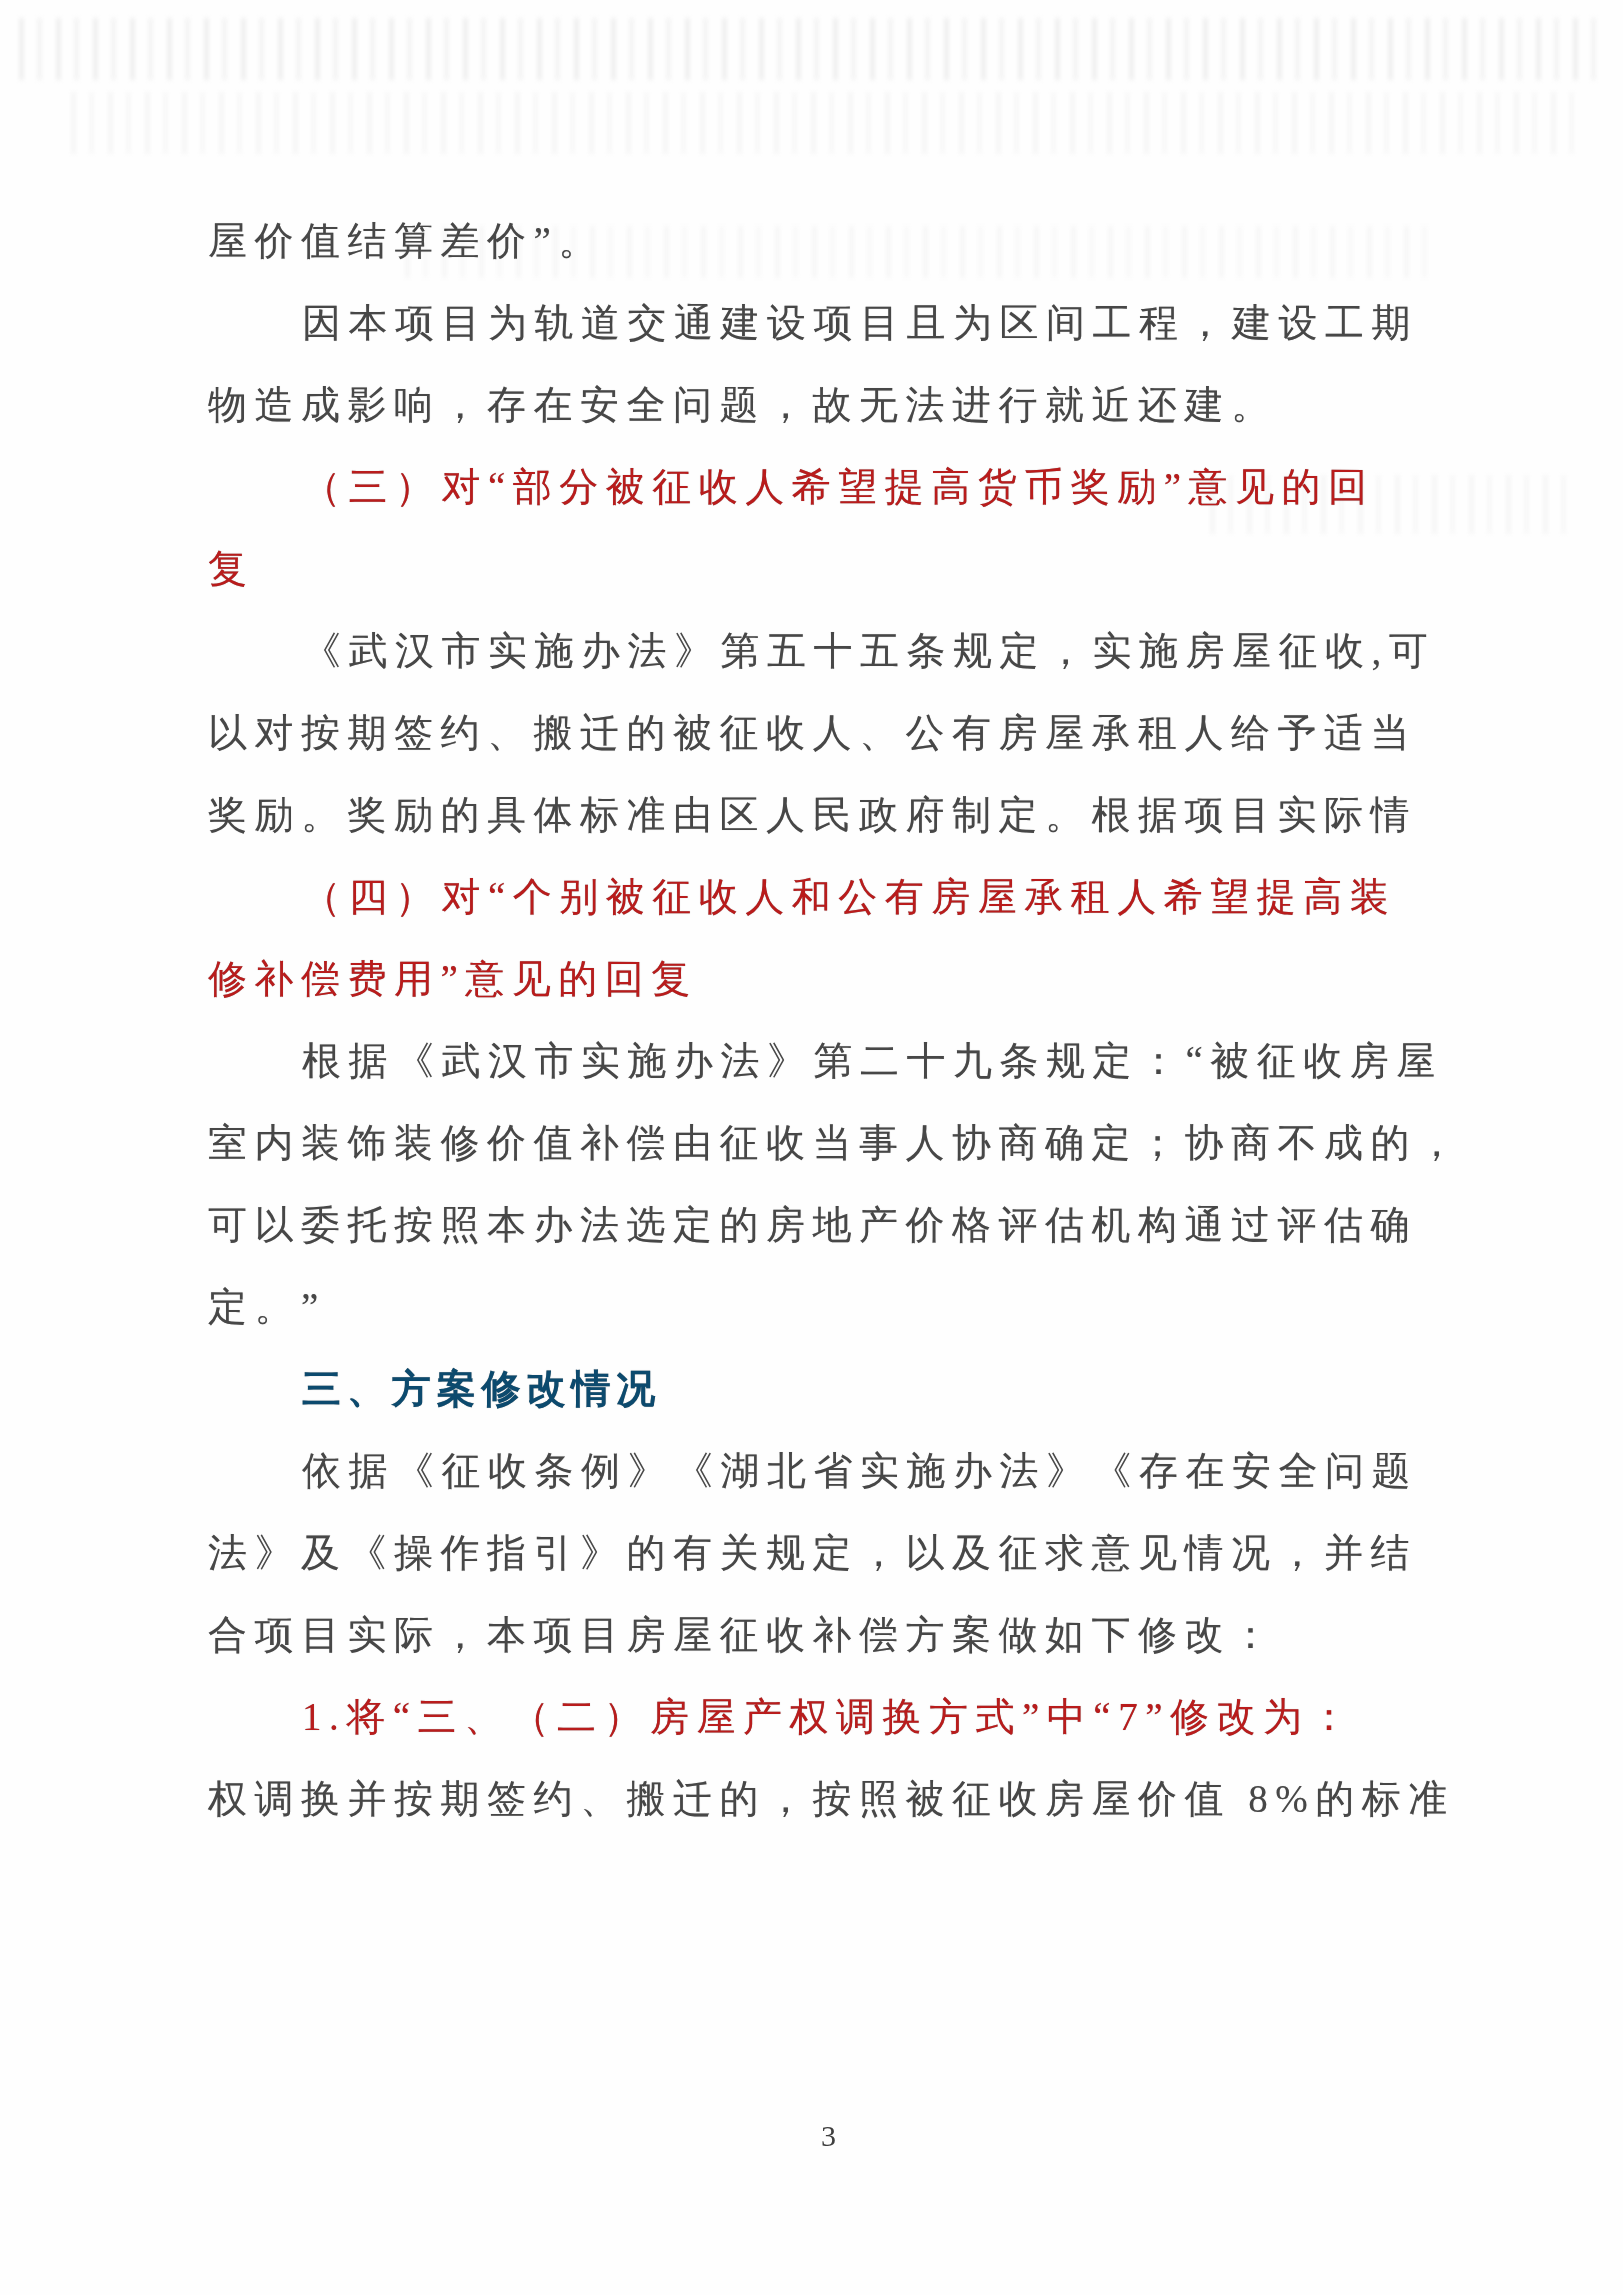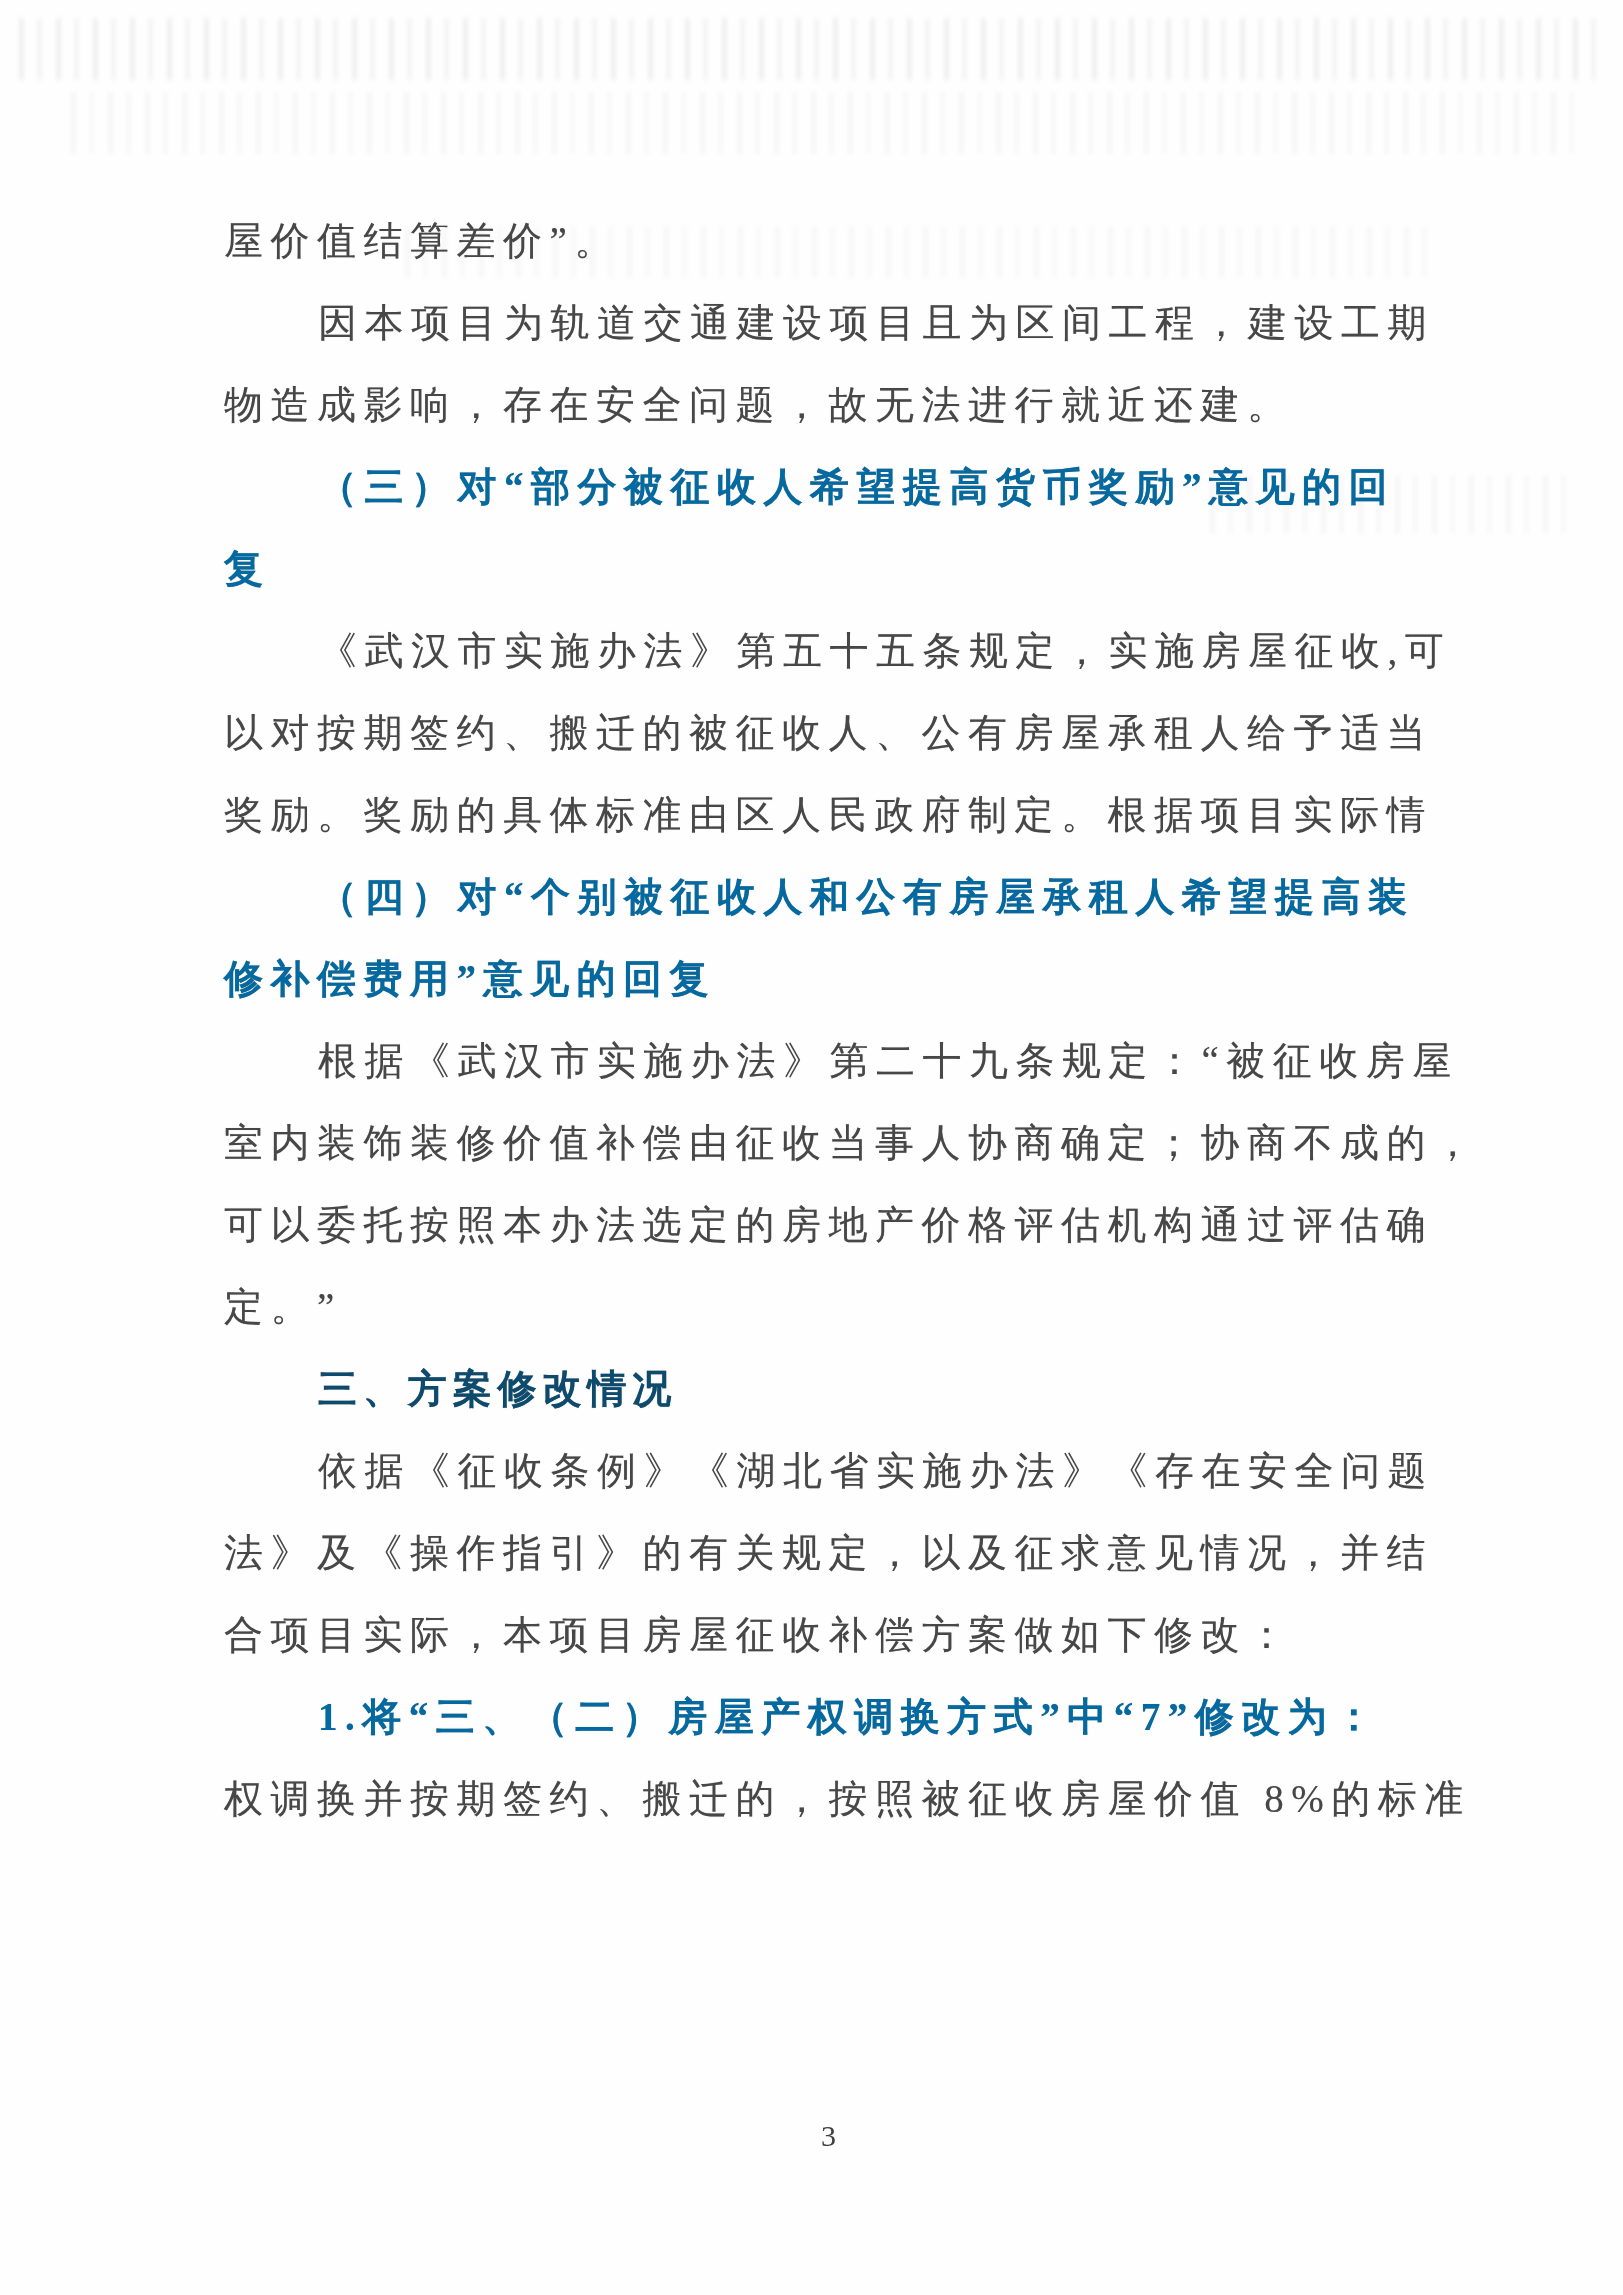--- a/index.html
+++ b/index.html
@@ -28,37 +28,37 @@
       transparent 21px, transparent 37px
     );
   }
   .ghost.g1 { left: 19.6px;   top: 18.3px;  width: 1584px; height: 62px;  opacity: 0.55; }
   .ghost.g2 { left: 72px;  top: 92px; width: 1505px; height: 62px;  opacity: 0.30; }
   .ghost.g3 { left: 406px;  top: 226px; width: 1028px; height: 52px;  opacity: 0.28; }
   .ghost.g4 { left: 1211px; top: 475px; width: 367px;  height: 59px;  opacity: 0.30; }
 
   .text-block {
     position: absolute;
-    left: 224px;
+    left: 208px;
     top: 200px;
     width: 1178px;
   }
   .line {
     height: 82px;
     line-height: 82px;
     white-space: nowrap;
     font-size: 39px;
     letter-spacing: 7.5px;
     color: #474747;
     text-shadow: 0 0 0.7px rgba(60,60,60,0.4);
   }
   .line.indent { padding-left: 94px; }
   .line.emphasis {
-    font-weight: bold;
-    color: #0369a1;
+    font-weight: normal;
+    color: #b91c1c;
     text-shadow: 0 0 0.7px rgba(30,30,30,0.5);
   }
   .line.heading {
     font-family: "Liberation Sans", sans-serif;
     font-weight: bold;
     color: #0c4a6e;
     letter-spacing: 5.9px;
     text-shadow: 0 0 0.7px rgba(20,20,20,0.5);
   }
   .page-number {

